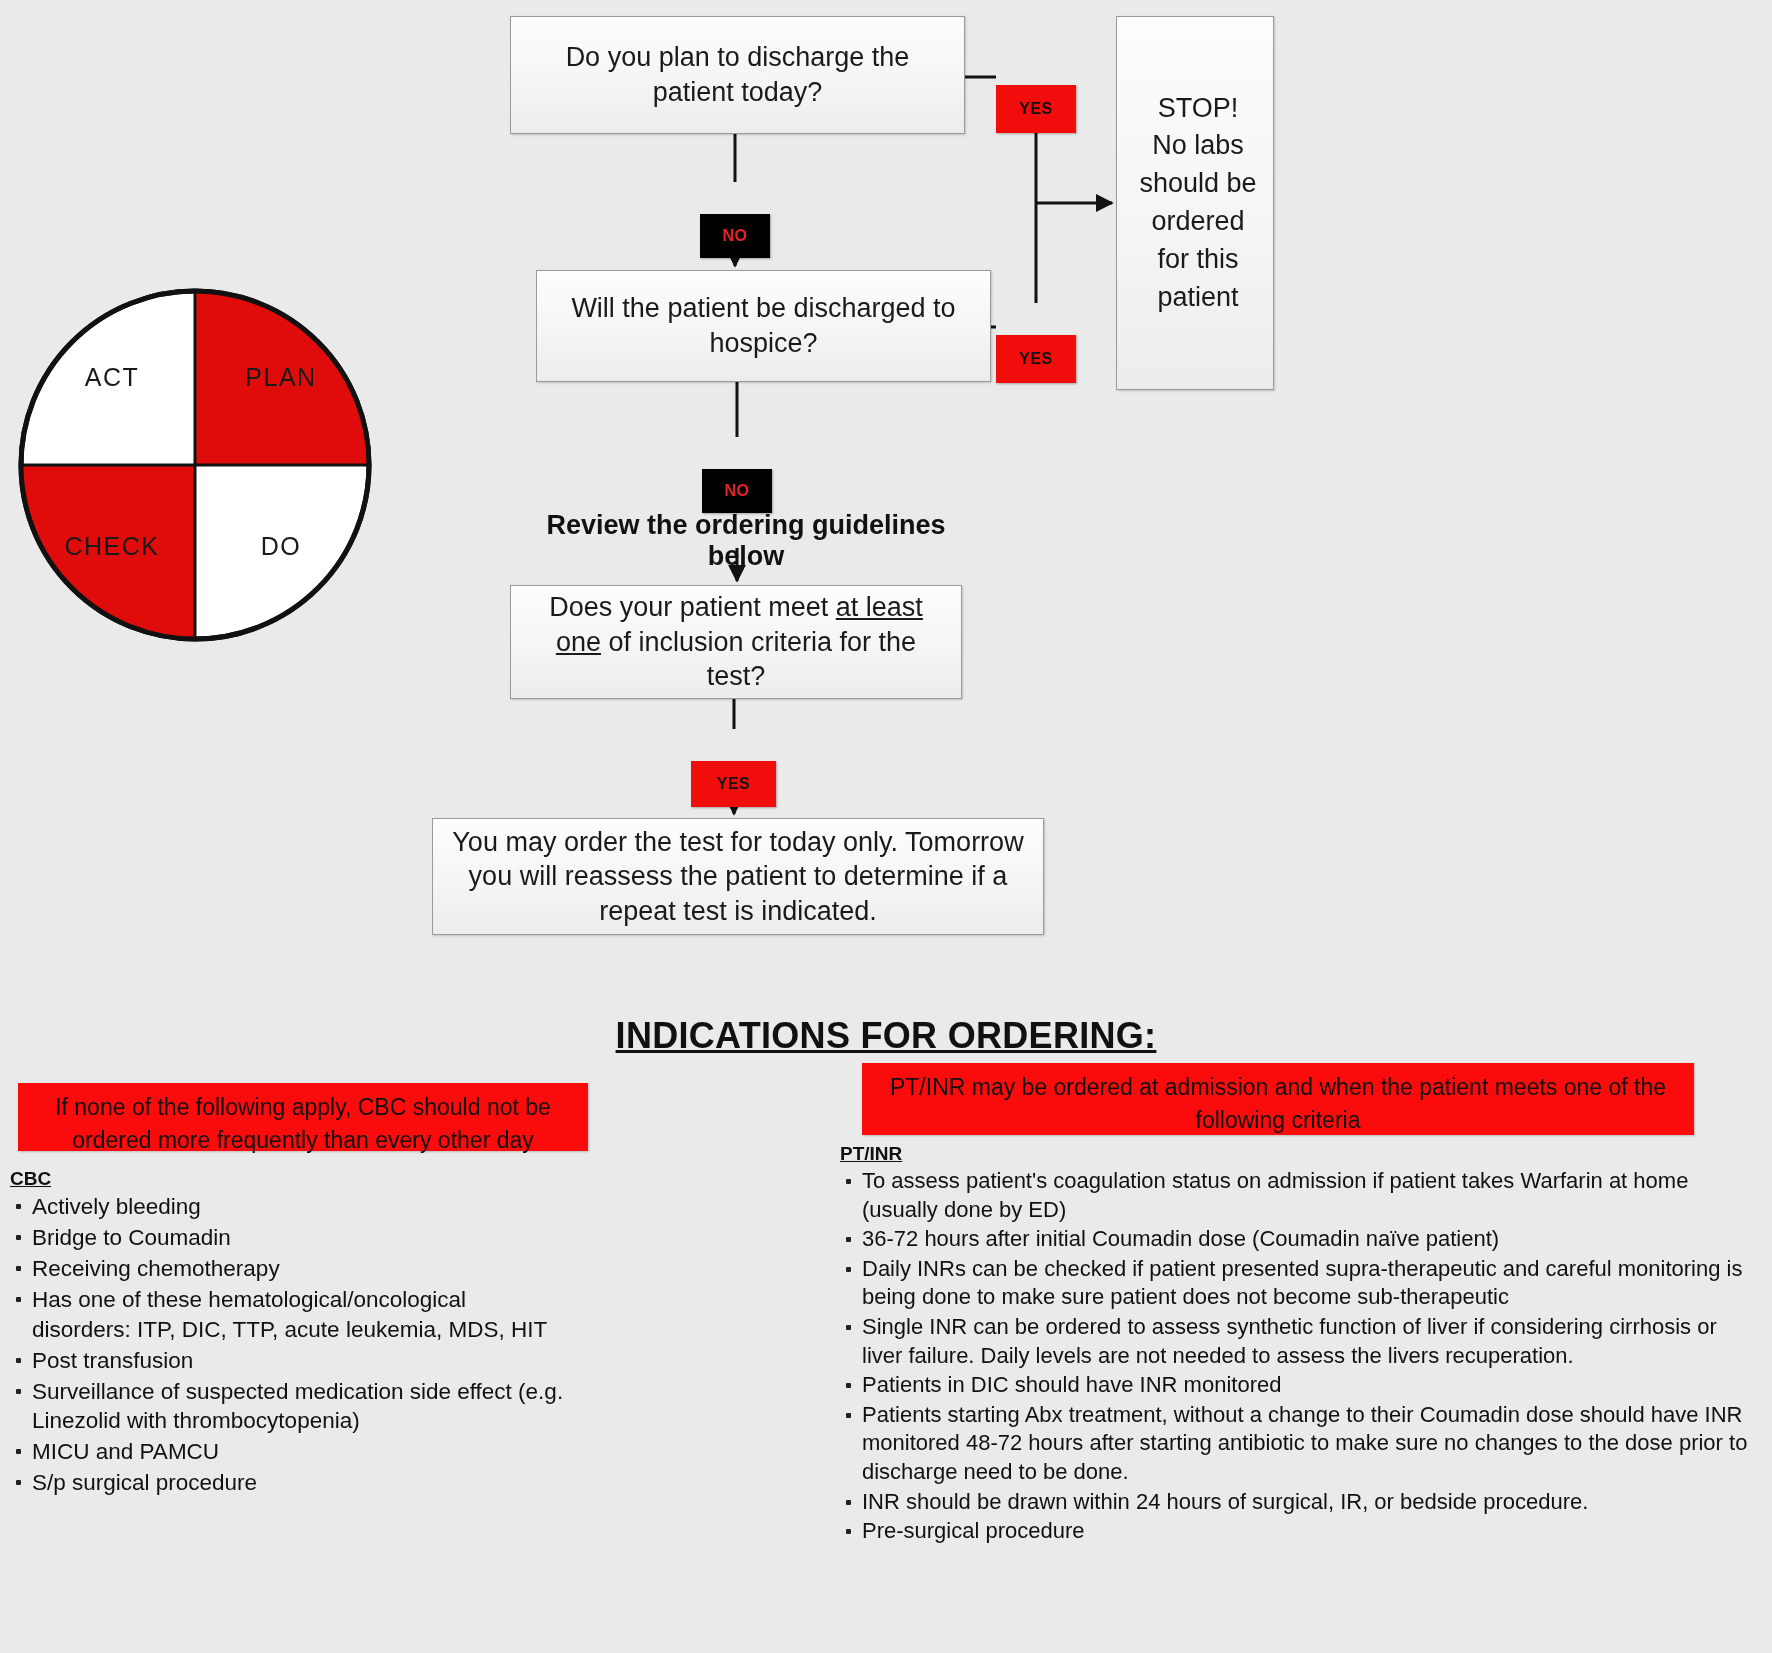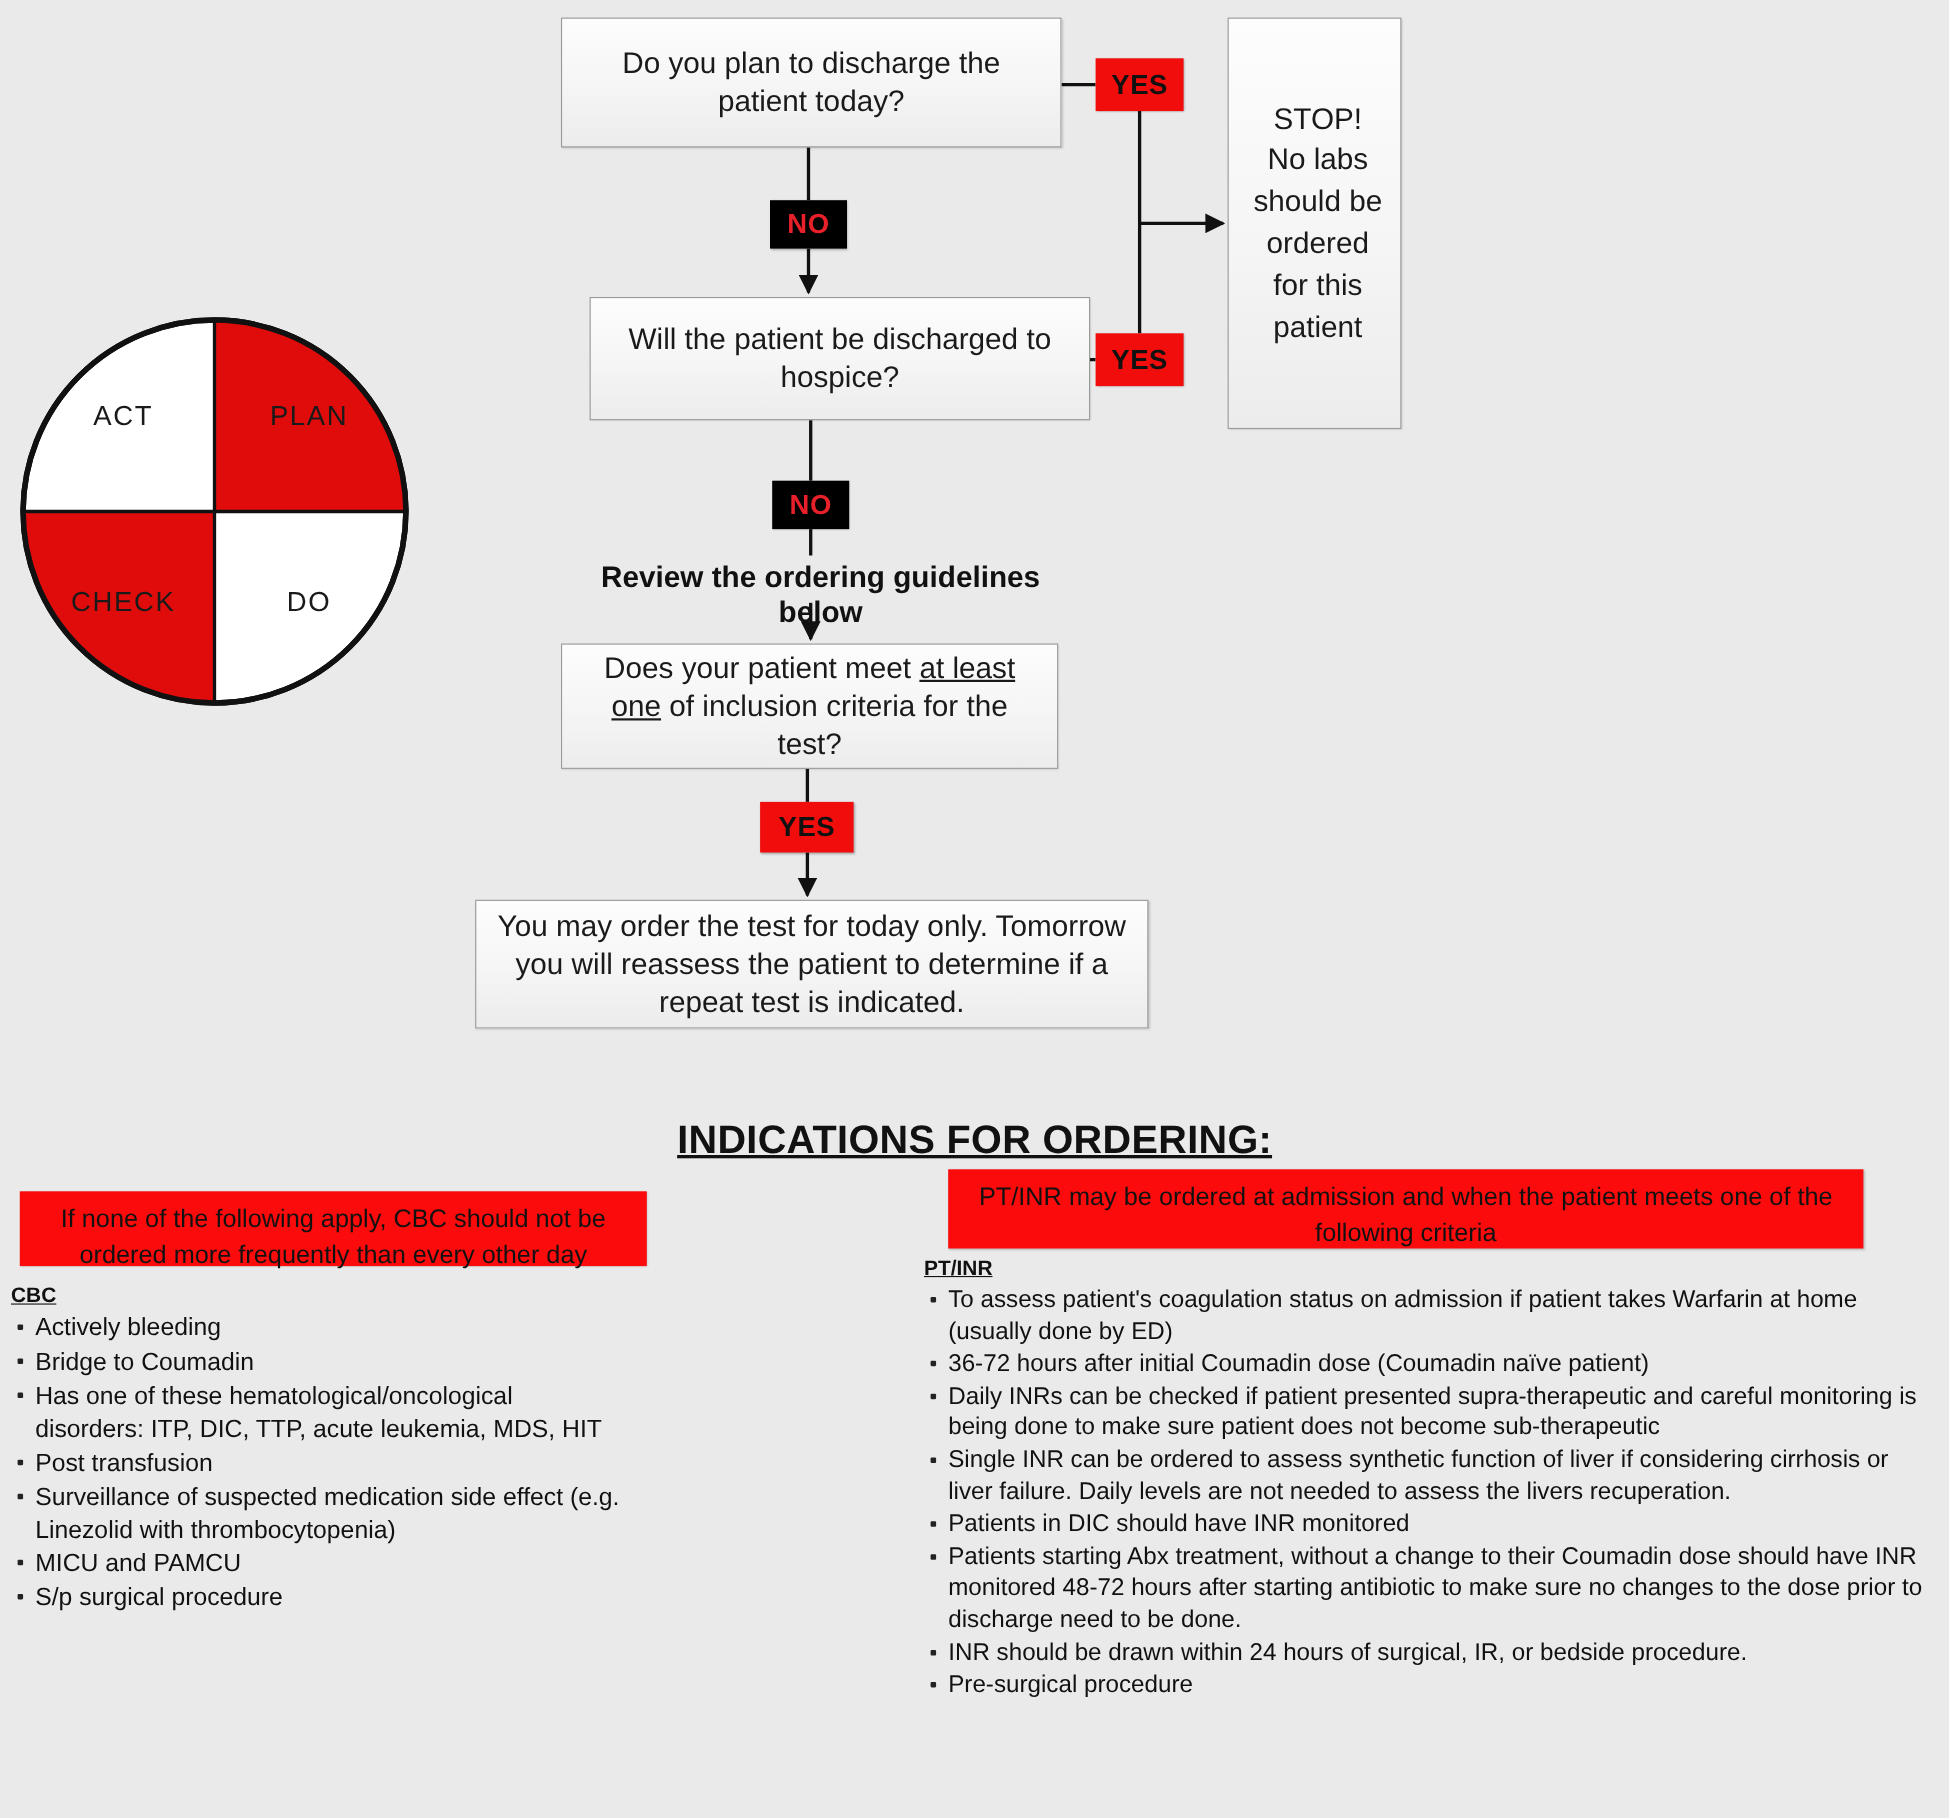--- a/index.html
+++ b/index.html
@@ -61,23 +61,24 @@
   }
 
   
   .chip {
     position: absolute;
     box-sizing: border-box;
     display: flex;
     align-items: center;
     justify-content: center;
     font-weight: bold;
-    font-size: 25px;
+    font-size: 16px;
     letter-spacing: 0.5px;
     box-shadow: 1px 1px 2px rgba(0,0,0,0.3);
+    margin-top: 32px;
   }
   .chip-yes { background: #f20d0d; color: #111; }
   .chip-no  { background: #000000; color: #e8202a; }
 
   #chip-yes-1 { left: 996px; top: 53px;  width: 80px; height: 48px; }
   #chip-yes-2 { left: 996px; top: 303px; width: 80px; height: 48px; }
   #chip-no-1  { left: 700px; top: 182px; width: 70px; height: 44px; }
   #chip-no-2  { left: 702px; top: 437px; width: 70px; height: 44px; }
   #chip-yes-3 { left: 691px; top: 729px; width: 85px; height: 46px; }
 
@@ -242,20 +243,21 @@
 </div>
 
 <div class="red-banner" id="banner-cbc">If none of the following apply, CBC should not be ordered more frequently than every other day</div>
 <div class="red-banner" id="banner-ptinr">PT/INR may be ordered at admission and when the patient meets one of the following criteria</div>
 
 <div class="list-block" id="list-cbc">
   <div class="list-head">CBC</div>
   <ul class="crit-list">
       <li>Actively bleeding</li>
       <li>Bridge to Coumadin</li>
+      <li>Receiving chemotherapy</li>
       <li>Has one of these hematological/oncological disorders: ITP, DIC, TTP, acute leukemia, MDS, HIT</li>
       <li>Post transfusion</li>
       <li>Surveillance of suspected medication side effect (e.g. Linezolid with thrombocytopenia)</li>
       <li>MICU and PAMCU</li>
       <li>S/p surgical procedure</li>
     </ul>
 </div>
 
 <div class="list-block" id="list-ptinr">
   <div class="list-head">PT/INR</div>

